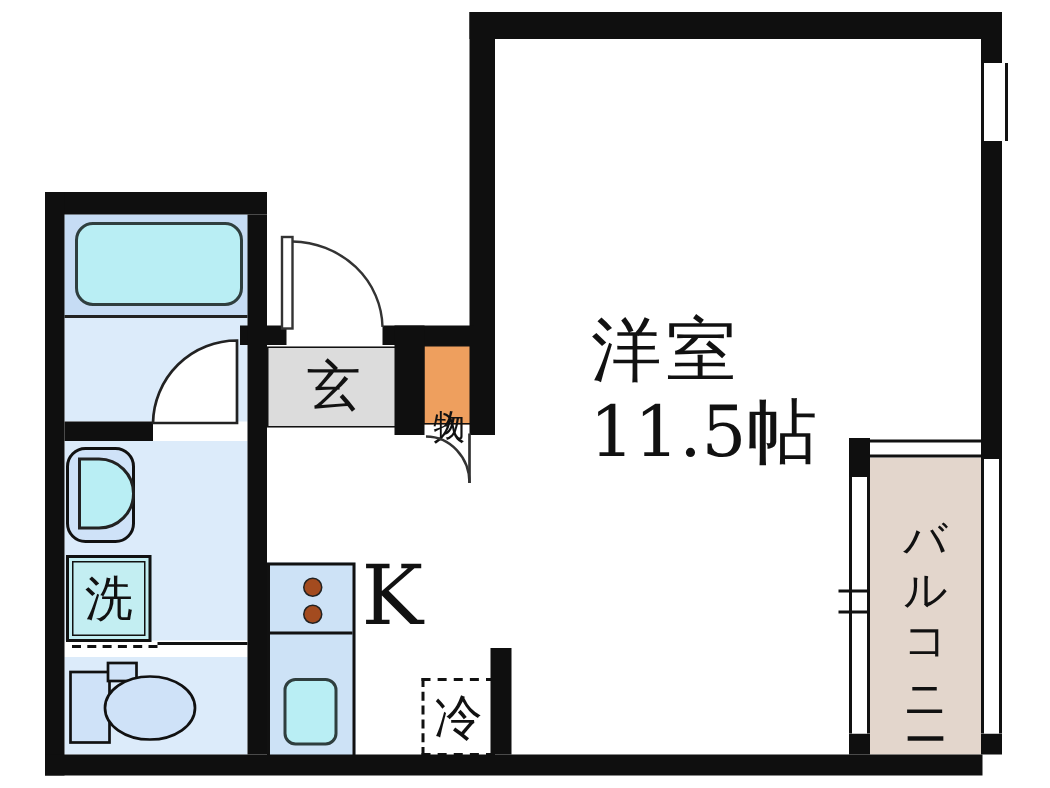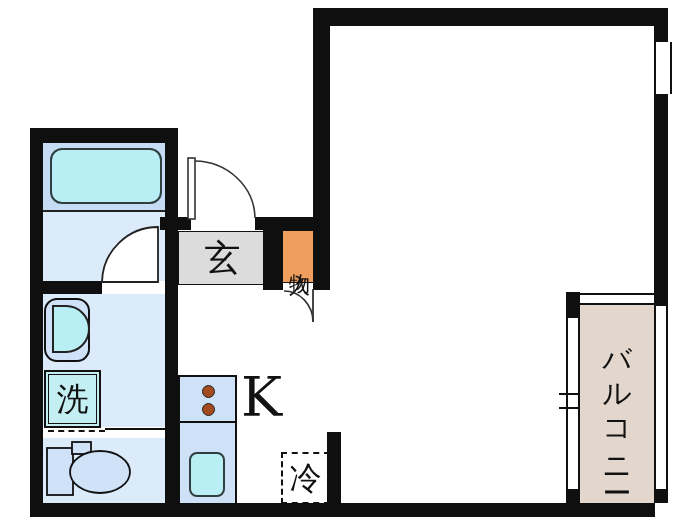--- a/index.html
+++ b/index.html
@@ -89,16 +89,18 @@
     <path d="M158 282 L158 227 A56 56 0 0 0 102 282 Z" fill="#ffffff" stroke="#222" stroke-width="1.8"></path>
 
     <rect x="45" y="299" width="44" height="62" rx="12" fill="#cfe2f8" stroke="#111" stroke-width="2"></rect>
     <path d="M53 306 L66 306 A23 23 0 0 1 66 352 L53 352 Z" fill="#b9eef4" stroke="#222" stroke-width="2"></path>
 
     <rect x="47" y="448" width="26" height="47" fill="#cfe2f8" stroke="#111" stroke-width="1.8"></rect>
     <rect x="72" y="442" width="19" height="12" fill="#cfe2f8" stroke="#111" stroke-width="1.8"></rect>
     <ellipse cx="100" cy="472" rx="30" ry="21" fill="#cfe2f8" stroke="#111" stroke-width="1.8"></ellipse>
   </svg>
 
+  <div class="label" style="left:394px;top:210px;font-size:47px;letter-spacing:3px;">洋室</div>
+  <div class="label" style="left:393px;top:265px;font-size:47px;">11.5帖</div>
   <div class="label" style="left:241px;top:370px;font-size:55px;">K</div>
   <div class="label vtext" style="left:580px;top:308px;width:74px;height:192px;font-size:29px;letter-spacing:5px;justify-content:center;">バルコニー</div>
 
 </div>
 
 </body></html>

